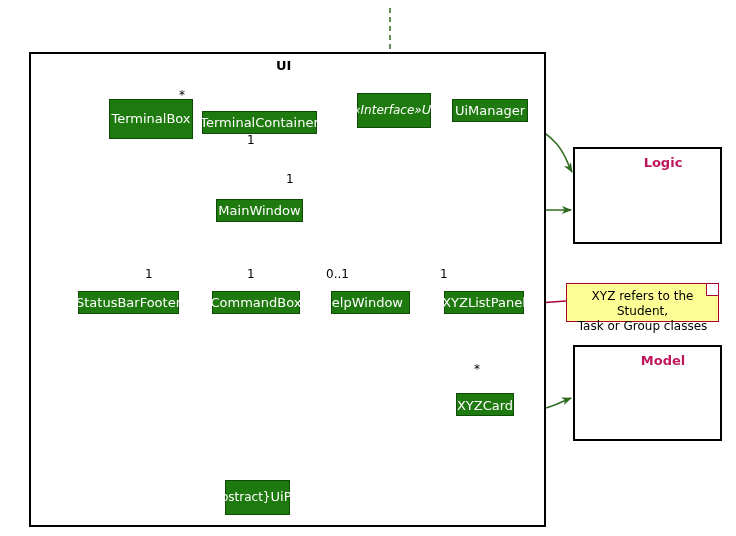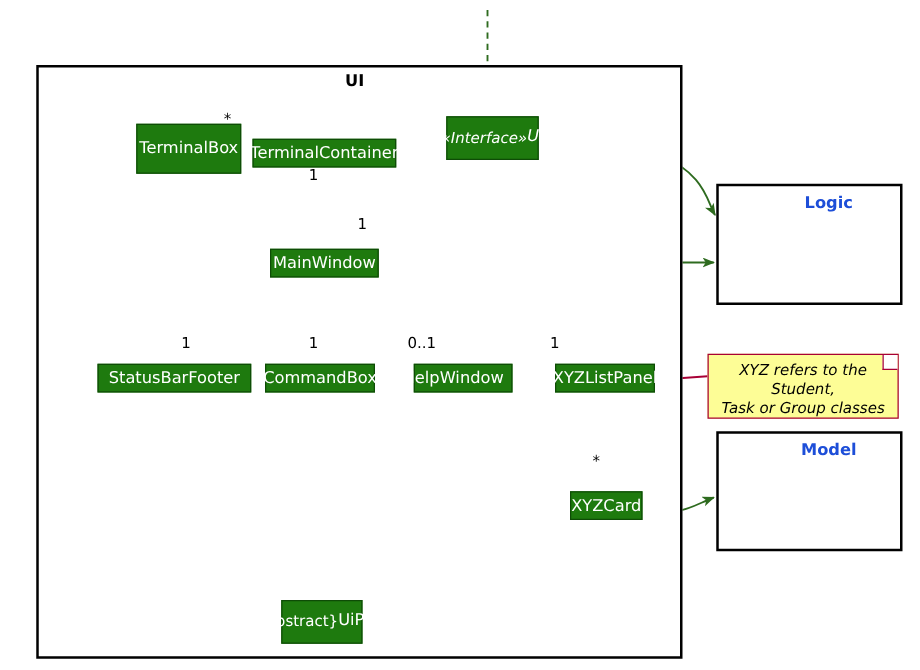--- a/index.html
+++ b/index.html
@@ -10,21 +10,21 @@
   .node{position:absolute;box-sizing:border-box;display:flex;align-items:center;justify-content:center;
         text-align:center;line-height:1.05;}
   .cls{background:#1E7A0E;color:#ffffff;border:1px solid #0E4C06;font-size:13px;
        padding:2px 6px;white-space:nowrap;}
   .cls.two-line{flex-direction:row;line-height:1.12;}
   .cls .stereo{font-style:italic;font-size:12px;}
   .cls .iname{font-style:italic;font-size:13px;}
   .pkgbox{background:#ffffff;border:2px solid #000000;}
   .pkglabel{position:absolute;font-weight:bold;font-size:13px;color:#000000;background:transparent;}
   .extbox{background:#ffffff;border:2px solid #000000;display:block;}
-  .extbox .etitle{font-weight:bold;font-size:13px;color:#1d4ed8;text-align:center;
+  .extbox .etitle{font-weight:bold;font-size:13px;color:#be185d;text-align:center;
                   padding-top:6px;display:block;margin-left:31px;}
   .note{position:absolute;background:#FDFD96;border:1px solid #A80036;color:#000000;
         font-size:12px;line-height:1.25;text-align:center;padding:5px 8px 5px 8px;box-sizing:border-box;}
   .note .fold{position:absolute;right:0;top:0;width:11px;height:11px;
               background:#ffffff;border-left:1px solid #A80036;border-bottom:1px solid #A80036;}
   .mult{position:absolute;font-size:12px;color:#000000;}
   .abstract-line{font-size:12px;}
 </style>
 </head>
 <body>
@@ -108,26 +108,29 @@
 
   <div class="node cls" style="left:202px;top:99px;width:115px;height:23px;margin-top:12px;">
     <span>TerminalContainer</span>
   </div>
 
   <div class="node cls two-line" style="left:357px;top:93px;width:74px;height:35px;">
     <span class="stereo">«Interface»</span>
     <span class="iname">Ui</span>
   </div>
 
+  <div class="node cls" style="left:452px;top:99px;width:76px;height:23px;">
+    <span>UiManager</span>
+  </div>
 
   <div class="node cls" style="left:216px;top:199px;width:87px;height:23px;">
     <span>MainWindow</span>
   </div>
 
-  <div class="node cls" style="left:78px;top:291px;width:123px;height:23px;">
+  <div class="node cls" style="left:78px;top:291px;width:101px;height:23px;">
     <span>StatusBarFooter</span>
   </div>
 
   <div class="node cls" style="left:212px;top:291px;width:88px;height:23px;align-items:center;">
     <span>CommandBox</span>
   </div>
 
   <div class="node cls" style="left:331px;top:291px;width:79px;height:23px;justify-content:flex-end;">
     <span>HelpWindow</span>
   </div>
@@ -138,21 +141,21 @@
 
   <div class="node cls" style="left:456px;top:393px;width:58px;height:23px;align-items:flex-end;">
     <span>XYZCard</span>
   </div>
 
   <div class="node cls two-line" style="left:225px;top:480px;width:65px;height:35px;">
     <span class="abstract-line">{abstract}</span>
     <span>UiPart</span>
   </div>
 
-  <div class="note" style="left:566px;top:283px;width:153px;height:52px;font-style:italic;">
+  <div class="note" style="left:566px;top:283px;width:153px;height:39px;">
     <span class="fold"></span>
     <div>XYZ refers to the Student,</div>
     <div>Task or Group classes</div>
   </div>
 
   <div class="mult" style="left:179px;top:88px;">*</div>
 
   <div class="mult" style="left:247px;top:133px;">1</div>
 
   <div class="mult" style="left:286px;top:172px;">1</div>

